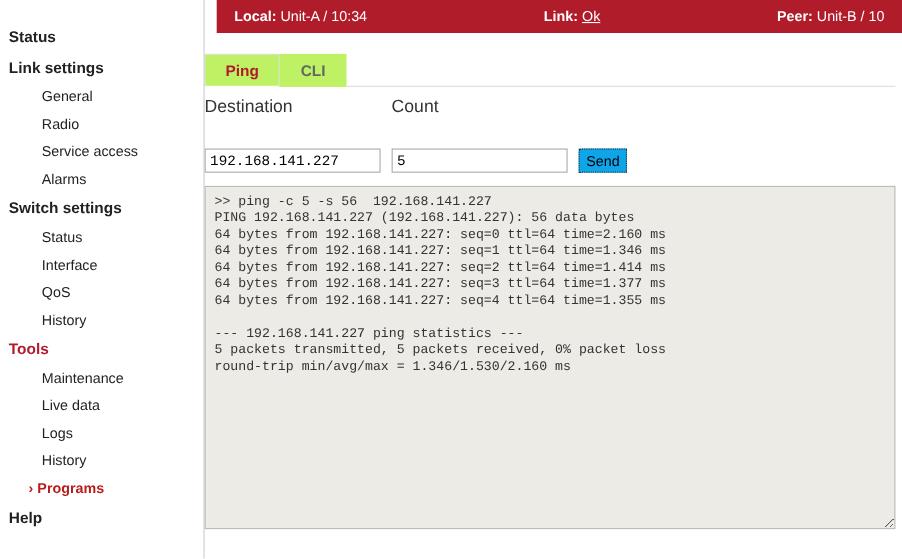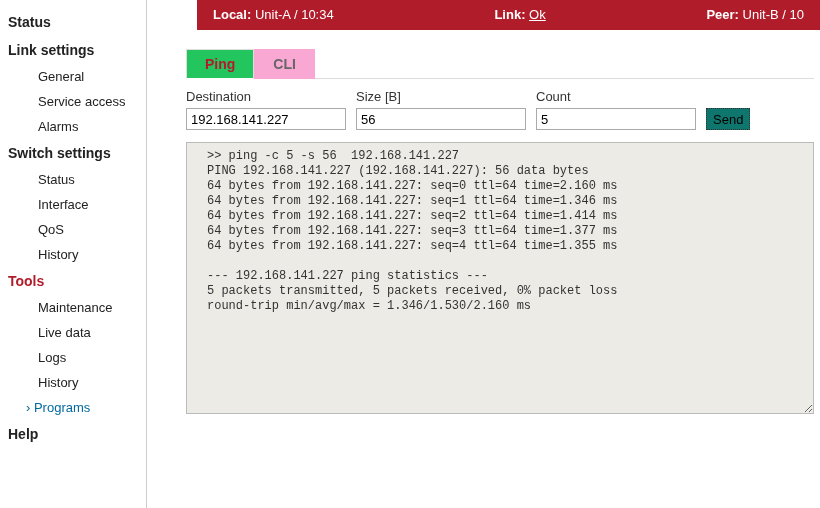--- a/index.html
+++ b/index.html
@@ -10,44 +10,44 @@
     background: #fff;
     color: #333;
     width: 820px;
     height: 508px;
     overflow: hidden;
     position: relative;
   }
   .sidebar {
     position: absolute;
     left: 0; top: 0;
-    width: 147px;
+    width: 186px;
     height: 508px;
     border-right: 1px solid #ccc;
-    padding: 8px 0 0 8px;
+    padding: 19px 0 0 8px;
   }
   .sidebar .sec {
     font-weight: bold;
     font-size: 14px;
     padding: 6px 0 6px 0;
     color: #222;
     cursor: pointer;
   }
   .sidebar .sec.tools {
     color: #b11c2b;
   }
   .sidebar .item {
     font-size: 13px;
     padding: 5px 0 5px 30px;
     color: #222;
     cursor: pointer;
   }
   .sidebar .item.active {
-    color: #0369a1;
-    font-weight: normal;
+    color: #b91c1c;
+    font-weight: bold;
   }
   .sidebar .item.active::before {
     content: "› ";
     margin-left: -12px;
   }
   .main {
     position: absolute;
     left: 180px; top: 0;
     right: 0;
     height: 508px;
@@ -75,85 +75,87 @@
     border-bottom: 1px solid #ddd;
     margin-left: 6px;
     margin-right: 6px;
   }
   .tab {
     padding: 6px 18px;
     font-size: 14px;
     font-weight: bold;
     color: #666;
     cursor: pointer;
-    background: #f9a8d4;
+    background: #bef264;
     border: 1px solid transparent;
     border-bottom: none;
     position: relative;
     top: 1px;
   }
   .tab.active {
     color: #b11c2b;
-    background: #22c55e;
+    background: #bef264;
     border: 1px solid #ddd;
     border-bottom: 1px solid #fff;
   }
   .form-row {
     display: flex;
     gap: 10px;
     padding: 10px 6px 8px 6px;
     align-items: flex-end;
   }
   .form-row .col label {
     display: block;
-    font-size: 13px;
+    font-size: 16px;
     color: #333;
-    margin-bottom: 4px;
+    margin-bottom: 16px;
   }
   .form-row .col input[type=text] {
     height: 22px;
     border: 1px solid #aaa;
     padding: 0 4px;
     font-size: 13px;
-    font-family: Liberation Sans, sans-serif;
+    font-family: Liberation Mono, monospace;
+    margin-top: 12px;
   }
   .col.dest input { width: 160px; }
   .col.size input { width: 170px; }
   .col.count input { width: 160px; }
   button.send {
     height: 22px;
     border: 1px dotted #333;
-    background: #0f766e;
+    background: #0ea5e9;
     font-size: 13px;
     cursor: pointer;
     padding: 0 6px;
   }
   .output {
     margin: 4px 6px 0 6px;
     border: 1px solid #bbb;
     background: #ecebe6;
-    height: 272px;
+    height: 312px;
     overflow: auto;
-    padding: 6px 20px;
+    padding: 6px 8px;
     font-family: "Courier New", monospace;
     font-size: 12px;
     line-height: 15px;
     white-space: pre;
     color: #333;
     position: relative;
     resize: both;
   }
 </style>
 </head>
 <body>
 
 <div class="sidebar">
   <div class="sec">Status</div>
   <div class="sec">Link settings</div>
   <div class="item">General</div>
+  <div class="item">Radio</div>
   <div class="item">Service access</div>
   <div class="item">Alarms</div>
   <div class="sec">Switch settings</div>
   <div class="item">Status</div>
   <div class="item">Interface</div>
   <div class="item">QoS</div>
   <div class="item">History</div>
   <div class="sec tools">Tools</div>
   <div class="item">Maintenance</div>
   <div class="item">Live data</div>
@@ -183,24 +185,20 @@
     <div class="tabs">
       <div class="tab active">Ping</div>
       <div class="tab">CLI</div>
     </div>
 
     <div class="form-row">
       <div class="col dest">
         <label>Destination</label>
         <input type="text" value="192.168.141.227" style="">
       </div>
-      <div class="col size">
-        <label>Size [B]</label>
-        <input type="text" value="56" style="">
-      </div>
       <div class="col count">
         <label>Count</label>
         <input type="text" value="5" style="">
       </div>
       <div class="col">
         <button class="send">Send</button>
       </div>
     </div>
 
     <div class="output">&gt;&gt; ping -c 5 -s 56  192.168.141.227

